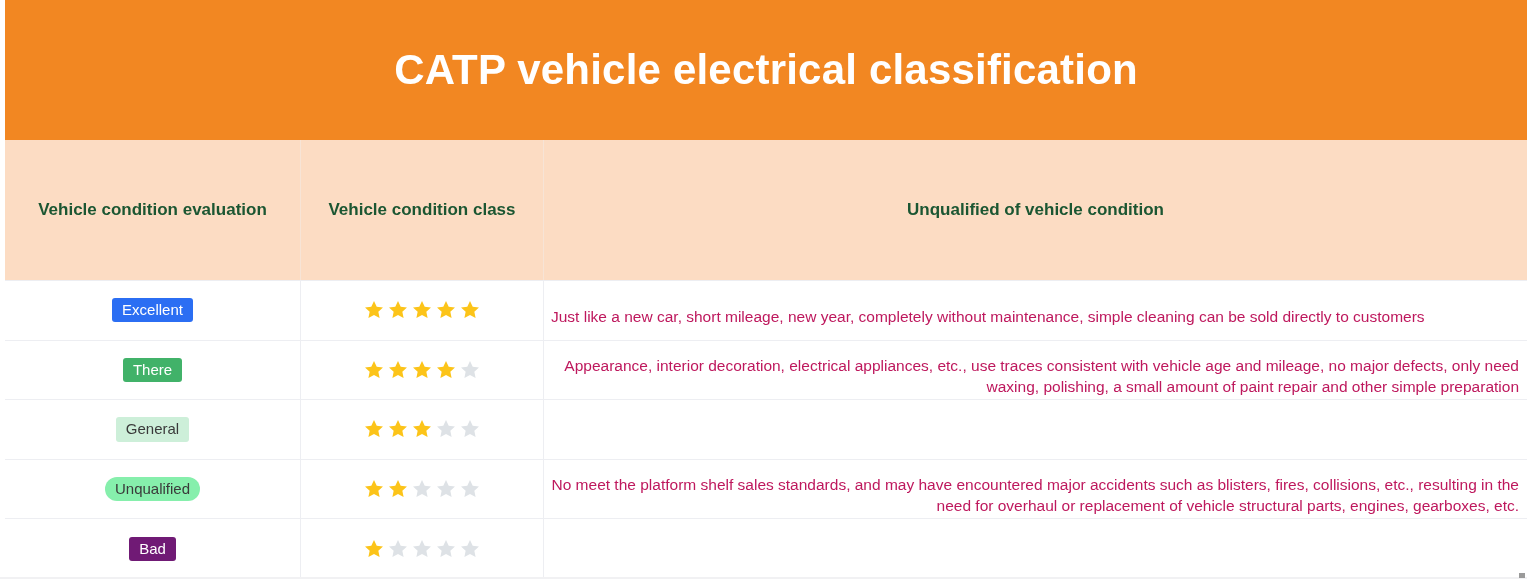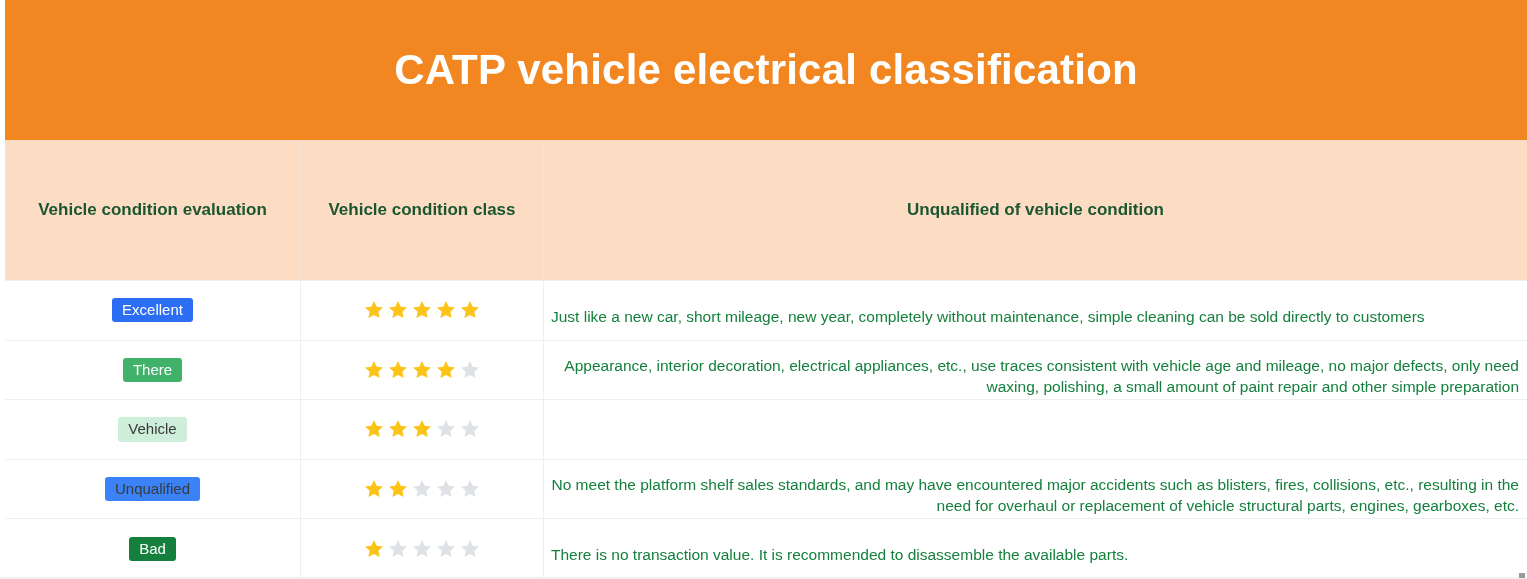--- a/index.html
+++ b/index.html
@@ -103,21 +103,21 @@
     border-right: 1px solid #edeef2;
   }
   .cell.c2 {
     width: 243px;
     justify-content: center;
     border-right: 1px solid #edeef2;
   }
   .cell.c3 {
     flex: 1;
     padding: 14px 8px 0 7px;
-    color: #15803d;
+    color: #be185d;
     font-size: 15.5px;
     line-height: 1.35;
   }
   .desc-text {
     display: block;
   }
 
   
   .badge {
     display: inline-block;
@@ -226,45 +226,45 @@
                 <path d="M12 2.2 L14.95 8.55 L21.8 9.35 L16.75 14.0 L18.1 20.8 L12 17.4 L5.9 20.8 L7.25 14.0 L2.2 9.35 L9.05 8.55 Z" fill="#dee2e6"></path>
               </svg>
             </div>
           </div>
           <div class="cell c3">
             <span class="desc-text">Appearance, interior decoration, electrical appliances, etc., use traces consistent with vehicle age and mileage, no major defects, only need waxing, polishing, a small amount of paint repair and other simple preparation</span>
           </div>
         </div>
         <div class="row data-row">
           <div class="cell c1">
-            <span class="badge" style="background: rgb(205, 239, 217); color: rgb(58, 58, 58);">Vehicle</span>
-          </div>
-          <div class="cell c2">
-            <div class="stars">
-              <svg viewBox="0 0 24 24" class="star">
-                <path d="M12 2.2 L14.95 8.55 L21.8 9.35 L16.75 14.0 L18.1 20.8 L12 17.4 L5.9 20.8 L7.25 14.0 L2.2 9.35 L9.05 8.55 Z" fill="#fcc419"></path>
-              </svg>
-              <svg viewBox="0 0 24 24" class="star">
-                <path d="M12 2.2 L14.95 8.55 L21.8 9.35 L16.75 14.0 L18.1 20.8 L12 17.4 L5.9 20.8 L7.25 14.0 L2.2 9.35 L9.05 8.55 Z" fill="#fcc419"></path>
-              </svg>
-              <svg viewBox="0 0 24 24" class="star">
-                <path d="M12 2.2 L14.95 8.55 L21.8 9.35 L16.75 14.0 L18.1 20.8 L12 17.4 L5.9 20.8 L7.25 14.0 L2.2 9.35 L9.05 8.55 Z" fill="#fcc419"></path>
-              </svg>
-              <svg viewBox="0 0 24 24" class="star">
-                <path d="M12 2.2 L14.95 8.55 L21.8 9.35 L16.75 14.0 L18.1 20.8 L12 17.4 L5.9 20.8 L7.25 14.0 L2.2 9.35 L9.05 8.55 Z" fill="#dee2e6"></path>
-              </svg>
-              <svg viewBox="0 0 24 24" class="star">
-                <path d="M12 2.2 L14.95 8.55 L21.8 9.35 L16.75 14.0 L18.1 20.8 L12 17.4 L5.9 20.8 L7.25 14.0 L2.2 9.35 L9.05 8.55 Z" fill="#dee2e6"></path>
-              </svg>
-            </div>
-          </div>
-        </div>
-        <div class="row data-row">
-          <div class="cell c1">
-            <span class="badge" style="background: #3b82f6; color: rgb(58, 58, 58);">Unqualified</span>
+            <span class="badge" style="background: rgb(205, 239, 217); color: rgb(58, 58, 58);">General</span>
+          </div>
+          <div class="cell c2">
+            <div class="stars">
+              <svg viewBox="0 0 24 24" class="star">
+                <path d="M12 2.2 L14.95 8.55 L21.8 9.35 L16.75 14.0 L18.1 20.8 L12 17.4 L5.9 20.8 L7.25 14.0 L2.2 9.35 L9.05 8.55 Z" fill="#fcc419"></path>
+              </svg>
+              <svg viewBox="0 0 24 24" class="star">
+                <path d="M12 2.2 L14.95 8.55 L21.8 9.35 L16.75 14.0 L18.1 20.8 L12 17.4 L5.9 20.8 L7.25 14.0 L2.2 9.35 L9.05 8.55 Z" fill="#fcc419"></path>
+              </svg>
+              <svg viewBox="0 0 24 24" class="star">
+                <path d="M12 2.2 L14.95 8.55 L21.8 9.35 L16.75 14.0 L18.1 20.8 L12 17.4 L5.9 20.8 L7.25 14.0 L2.2 9.35 L9.05 8.55 Z" fill="#fcc419"></path>
+              </svg>
+              <svg viewBox="0 0 24 24" class="star">
+                <path d="M12 2.2 L14.95 8.55 L21.8 9.35 L16.75 14.0 L18.1 20.8 L12 17.4 L5.9 20.8 L7.25 14.0 L2.2 9.35 L9.05 8.55 Z" fill="#dee2e6"></path>
+              </svg>
+              <svg viewBox="0 0 24 24" class="star">
+                <path d="M12 2.2 L14.95 8.55 L21.8 9.35 L16.75 14.0 L18.1 20.8 L12 17.4 L5.9 20.8 L7.25 14.0 L2.2 9.35 L9.05 8.55 Z" fill="#dee2e6"></path>
+              </svg>
+            </div>
+          </div>
+        </div>
+        <div class="row data-row">
+          <div class="cell c1">
+            <span class="badge" style="background: #86efac; color: rgb(58, 58, 58); border-radius: 12px;">Unqualified</span>
           </div>
           <div class="cell c2">
             <div class="stars">
               <svg viewBox="0 0 24 24" class="star">
                 <path d="M12 2.2 L14.95 8.55 L21.8 9.35 L16.75 14.0 L18.1 20.8 L12 17.4 L5.9 20.8 L7.25 14.0 L2.2 9.35 L9.05 8.55 Z" fill="#fcc419"></path>
               </svg>
               <svg viewBox="0 0 24 24" class="star">
                 <path d="M12 2.2 L14.95 8.55 L21.8 9.35 L16.75 14.0 L18.1 20.8 L12 17.4 L5.9 20.8 L7.25 14.0 L2.2 9.35 L9.05 8.55 Z" fill="#fcc419"></path>
               </svg>
               <svg viewBox="0 0 24 24" class="star">
@@ -277,43 +277,40 @@
                 <path d="M12 2.2 L14.95 8.55 L21.8 9.35 L16.75 14.0 L18.1 20.8 L12 17.4 L5.9 20.8 L7.25 14.0 L2.2 9.35 L9.05 8.55 Z" fill="#dee2e6"></path>
               </svg>
             </div>
           </div>
           <div class="cell c3">
             <span class="desc-text">No meet the platform shelf sales standards, and may have encountered major accidents such as blisters, fires, collisions, etc., resulting in the need for overhaul or replacement of vehicle structural parts, engines, gearboxes, etc.</span>
           </div>
         </div>
         <div class="row data-row">
           <div class="cell c1">
-            <span class="badge" style="background: #15803d; color: rgb(255, 255, 255);">Bad</span>
-          </div>
-          <div class="cell c2">
-            <div class="stars">
-              <svg viewBox="0 0 24 24" class="star">
-                <path d="M12 2.2 L14.95 8.55 L21.8 9.35 L16.75 14.0 L18.1 20.8 L12 17.4 L5.9 20.8 L7.25 14.0 L2.2 9.35 L9.05 8.55 Z" fill="#fcc419"></path>
-              </svg>
-              <svg viewBox="0 0 24 24" class="star">
-                <path d="M12 2.2 L14.95 8.55 L21.8 9.35 L16.75 14.0 L18.1 20.8 L12 17.4 L5.9 20.8 L7.25 14.0 L2.2 9.35 L9.05 8.55 Z" fill="#dee2e6"></path>
-              </svg>
-              <svg viewBox="0 0 24 24" class="star">
-                <path d="M12 2.2 L14.95 8.55 L21.8 9.35 L16.75 14.0 L18.1 20.8 L12 17.4 L5.9 20.8 L7.25 14.0 L2.2 9.35 L9.05 8.55 Z" fill="#dee2e6"></path>
-              </svg>
-              <svg viewBox="0 0 24 24" class="star">
-                <path d="M12 2.2 L14.95 8.55 L21.8 9.35 L16.75 14.0 L18.1 20.8 L12 17.4 L5.9 20.8 L7.25 14.0 L2.2 9.35 L9.05 8.55 Z" fill="#dee2e6"></path>
-              </svg>
-              <svg viewBox="0 0 24 24" class="star">
-                <path d="M12 2.2 L14.95 8.55 L21.8 9.35 L16.75 14.0 L18.1 20.8 L12 17.4 L5.9 20.8 L7.25 14.0 L2.2 9.35 L9.05 8.55 Z" fill="#dee2e6"></path>
-              </svg>
-            </div>
-          </div>
-          <div class="cell c3">
-            <span class="desc-text">There is no transaction value. It is recommended to disassemble the available parts.</span>
+            <span class="badge" style="background: #701a75; color: rgb(255, 255, 255);">Bad</span>
+          </div>
+          <div class="cell c2">
+            <div class="stars">
+              <svg viewBox="0 0 24 24" class="star">
+                <path d="M12 2.2 L14.95 8.55 L21.8 9.35 L16.75 14.0 L18.1 20.8 L12 17.4 L5.9 20.8 L7.25 14.0 L2.2 9.35 L9.05 8.55 Z" fill="#fcc419"></path>
+              </svg>
+              <svg viewBox="0 0 24 24" class="star">
+                <path d="M12 2.2 L14.95 8.55 L21.8 9.35 L16.75 14.0 L18.1 20.8 L12 17.4 L5.9 20.8 L7.25 14.0 L2.2 9.35 L9.05 8.55 Z" fill="#dee2e6"></path>
+              </svg>
+              <svg viewBox="0 0 24 24" class="star">
+                <path d="M12 2.2 L14.95 8.55 L21.8 9.35 L16.75 14.0 L18.1 20.8 L12 17.4 L5.9 20.8 L7.25 14.0 L2.2 9.35 L9.05 8.55 Z" fill="#dee2e6"></path>
+              </svg>
+              <svg viewBox="0 0 24 24" class="star">
+                <path d="M12 2.2 L14.95 8.55 L21.8 9.35 L16.75 14.0 L18.1 20.8 L12 17.4 L5.9 20.8 L7.25 14.0 L2.2 9.35 L9.05 8.55 Z" fill="#dee2e6"></path>
+              </svg>
+              <svg viewBox="0 0 24 24" class="star">
+                <path d="M12 2.2 L14.95 8.55 L21.8 9.35 L16.75 14.0 L18.1 20.8 L12 17.4 L5.9 20.8 L7.25 14.0 L2.2 9.35 L9.05 8.55 Z" fill="#dee2e6"></path>
+              </svg>
+            </div>
           </div>
         </div>
       </div>
 
   </div>
 
   <div class="bottom-strip"></div>
   <div class="corner-dot"></div>
 
 </div>

